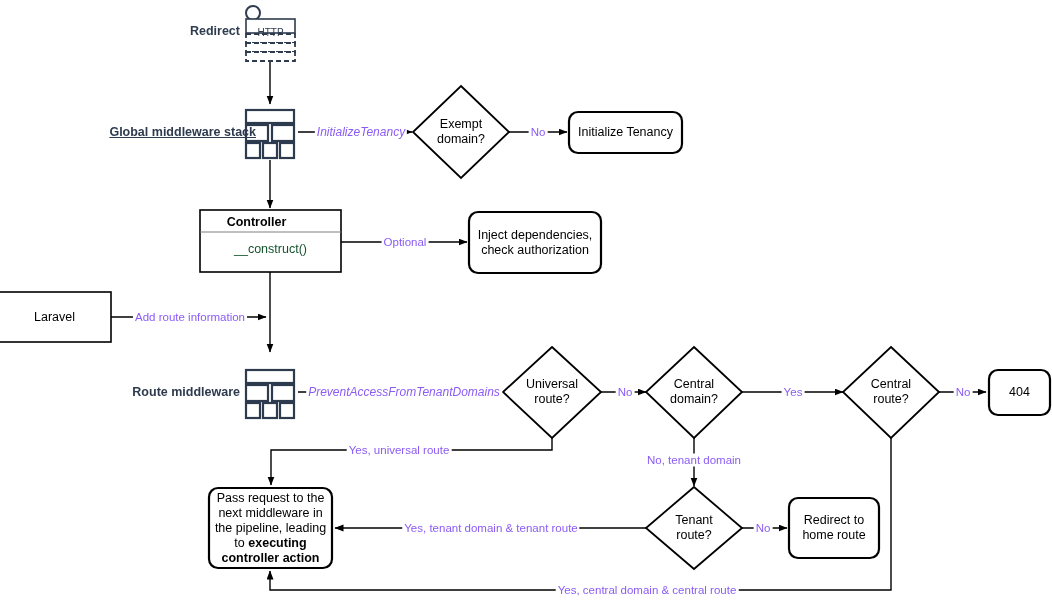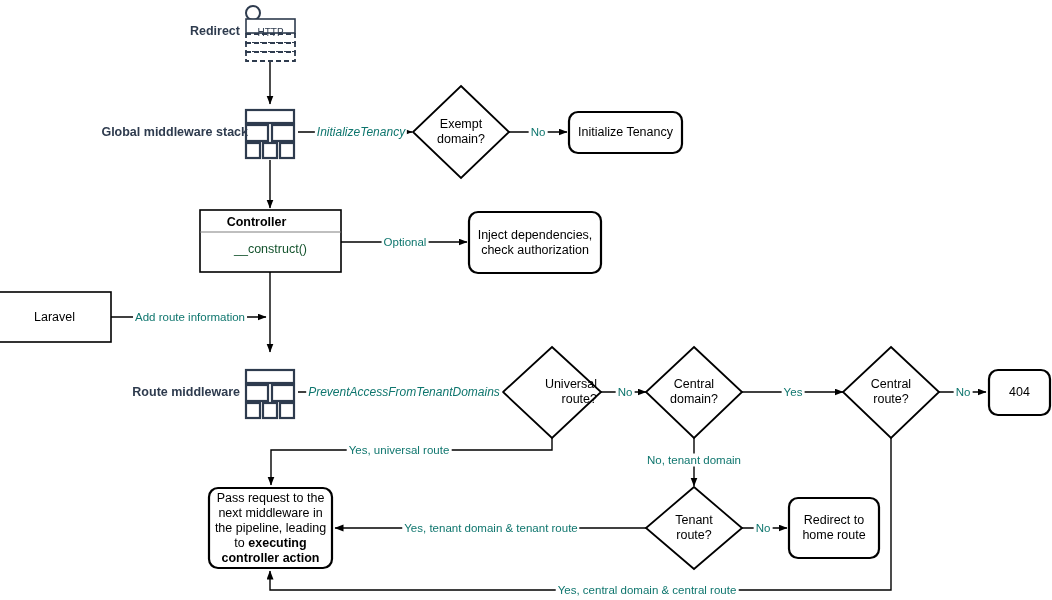--- a/index.html
+++ b/index.html
@@ -31,21 +31,21 @@
     justify-content: center;
     text-align: center;
     color: #000000;
     font-size: 12.5px;
     line-height: 15px;
     pointer-events: none;
   }
   .edge-label {
     position: absolute;
     background: #ffffff;
-    color: #0f766e;
+    color: #8b5cf6;
     font-size: 11.5px;
     line-height: 13px;
     white-space: nowrap;
     padding: 0 2px;
     transform: translate(-50%, -50%);
     text-align: center;
   }
   .edge-label.italic { font-style: italic; font-size: 12px; }
   .swim-label {
     position: absolute;
@@ -165,21 +165,21 @@
     <rect x="989" y="370" width="61" height="45" rx="9" ry="9" fill="#fff" stroke="#000" stroke-width="2.2"></rect>
 
     <polygon points="694,487 742,528 694,569 646,528" fill="#fff" stroke="#000" stroke-width="1.8"></polygon>
 
     <rect x="789" y="498" width="90" height="60" rx="9" ry="9" fill="#fff" stroke="#000" stroke-width="2.2"></rect>
 
     <rect x="209" y="488" width="123" height="80" rx="9" ry="9" fill="#fff" stroke="#000" stroke-width="2.2"></rect>
   </svg>
 
   <div class="swim-label" style="left:240px; top:31px;">Redirect</div>
-  <div class="swim-label" style="left:248px; top:132px;">Global middleware stack</div>
+  <div class="swim-label" style="left:256px; top:132px;text-decoration:underline;">Global middleware stack</div>
   <div class="swim-label" style="left:240px; top:392px;">Route middleware</div>
 
   <div class="node-text" style="left:248px; top:19px; width:45px; height:26px; font-size:10px; color:#2e3b4e;">HTTP</div>
 
   <div class="node-text" style="left:416px; top:110px; width:90px; height:44px; flex-direction:column;">
     <span>Exempt</span>
     <span>domain?</span>
   </div>
 
   <div class="node-text" style="left:569px; top:112px; width:113px; height:41px;">
@@ -191,21 +191,21 @@
 
   <div class="node-text" style="left:469px; top:212px; width:132px; height:61px; flex-direction:column;">
     <span>Inject dependencies,</span>
     <span>check authorization</span>
   </div>
 
   <div class="node-text" style="left:-2px; top:292px; width:113px; height:50px;">
     <span>Laravel</span>
   </div>
 
-  <div class="node-text" style="left:507px; top:370px; width:90px; height:44px; flex-direction:column;align-items:flex-end;">
+  <div class="node-text" style="left:507px; top:370px; width:90px; height:44px; flex-direction:column;">
     <span>Universal</span>
     <span>route?</span>
   </div>
 
   <div class="node-text" style="left:649px; top:370px; width:90px; height:44px; flex-direction:column;">
     <span>Central</span>
     <span>domain?</span>
   </div>
 
   <div class="node-text" style="left:846px; top:370px; width:90px; height:44px; flex-direction:column;">

